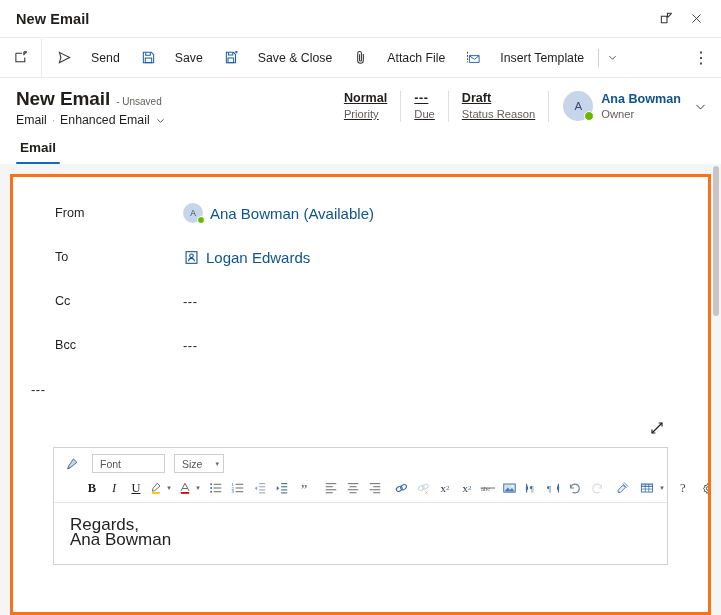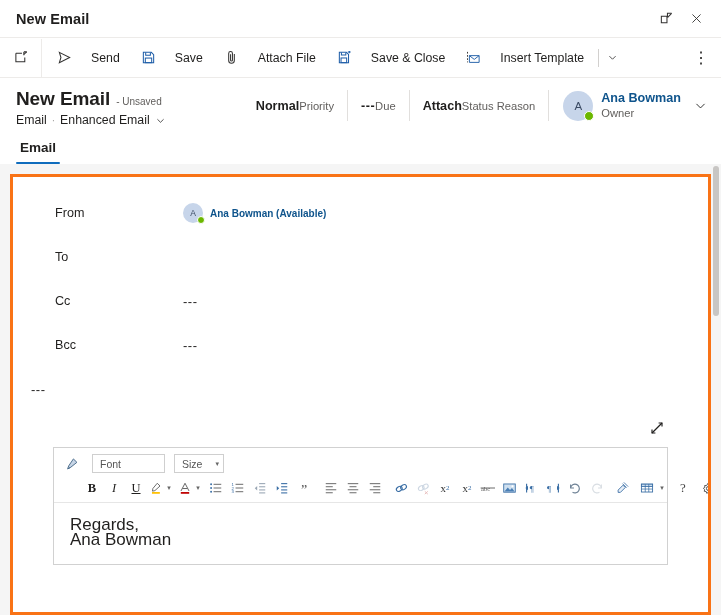--- a/index.html
+++ b/index.html
@@ -68,21 +68,21 @@
   .rec-title-row { display:flex; align-items: baseline; gap:6px; }
   .rec-title { font-size: 19px; font-weight: 600; color:#201f1e; letter-spacing:-0.1px; }
   .rec-unsaved { font-size: 10px; color:#605e5c; }
   .rec-sub { display:flex; align-items:center; gap:5px; margin-top: 3px; font-size:12.3px; }
   .rec-sub .ent { color:#201f1e; }
   .rec-sub .dot { color:#a19f9d; font-size: 10px; }
   .rec-sub .form { color:#201f1e; }
   .rec-sub .chev { color:#201f1e; display:flex; align-items:center; }
 
   .rec-right { margin-left:auto; display:flex; align-items:center; padding-top:2px; }
-  .hdr-field { padding: 0 13px; display:flex; flex-direction:row; justify-content:center; }
+  .hdr-field { padding: 0 13px; display:flex; flex-direction:column; justify-content:center;text-decoration:underline; }
   .hdr-field .v { font-size: 12.6px; font-weight:700; color:#201f1e; line-height:16px; }
   .hdr-field .v.dashes { font-weight:700; color:#201f1e; letter-spacing:0.5px; }
   .hdr-field .l { font-size: 11.2px; color:#605e5c; line-height:15px; margin-top:1px; }
   .hdr-div { width:1px; height: 31px; background:#e1dfdd; }
   .hdr-owner { display:flex; align-items:center; gap:8px; padding-left: 14px; }
   .avatar-wrap { position: relative; width: 30px; height: 30px; }
   .avatar {
     width:30px; height:30px; border-radius:50%;
     background:#c7d5ea; color:#3a4a63;
     display:flex; align-items:center; justify-content:center;
@@ -143,21 +143,21 @@
   .mini-avatar-wrap { position:relative; width: 20px; height:20px; }
   .mini-avatar {
     width:20px; height:20px; border-radius:50%;
     background:#c7d5ea; color:#3a4a63;
     display:flex; align-items:center; justify-content:center; font-size:8.5px;
   }
   .mini-presence {
     position:absolute; right:-2px; bottom:-1px; width:8px; height:8px; border-radius:50%;
     background:#6bb700; border:1.5px solid #fff;
   }
-  .link-name { color:#0f548c; font-weight:700; font-size:10px; }
+  .link-name { color:#0f548c; font-weight:400; font-size:15px; }
   .to-chip { display:flex; align-items:center; gap: 7px; }
   .contact-icon { width:16px; height:16px; color:#0f548c; display:flex; align-items:center; justify-content:center; }
 
   
   .expand-row { height: 34px; display:flex; align-items:center; justify-content:flex-end; padding-right: 22px; }
   .expand-btn { width:22px; height:22px; display:flex; align-items:center; justify-content:center; cursor:default; color:#201f1e; }
 
   
   .editor {
     margin: 2px 22px 0 22px;
@@ -239,45 +239,45 @@
 
     <div class="cmd-btn">
       <span class="glyph">
         <svg width="15" height="15" viewBox="0 0 16 16" fill="none" stroke="#1f5ea8" stroke-width="1.1">
           <path d="M2.5 2.5 H11 L13.5 5 V13.5 H2.5 Z"></path>
           <path d="M5 2.6 V5.6 H10 V2.6"></path>
           <rect x="4.6" y="8.6" width="6.8" height="4.9"></rect>
         </svg>
       </span>
       <span>Save</span>
-    </div>
-
-    <div class="cmd-btn">
-      <span class="glyph">
-        <svg width="15" height="15" viewBox="0 0 16 16" fill="none" stroke="#323130" stroke-width="1.1">
-          <path d="M11 4.2 V11.2 a3 3 0 0 1 -6 0 V3.6 a2 2 0 0 1 4 0 V10.8 a1 1 0 0 1 -2 0 V4.6"></path>
-        </svg>
-      </span>
-      <span>Attach File</span>
     </div>
 
     <div class="cmd-btn">
       <span class="glyph">
         <svg width="15" height="15" viewBox="0 0 16 16" fill="none" stroke="#1f5ea8" stroke-width="1.1">
           <path d="M2.5 2.5 H10 L12.3 4.8 V13.5 H2.5 Z"></path>
           <path d="M4.7 2.6 V5.4 H9.4 V2.6"></path>
           <rect x="4.3" y="8.5" width="6" height="5"></rect>
           <path d="M11.5 2.2 H14.6 M13.1 1 V3.4" stroke="#1f5ea8"></path>
         </svg>
       </span>
       <span>Save &amp; Close</span>
     </div>
 
     <div class="cmd-btn">
       <span class="glyph">
+        <svg width="15" height="15" viewBox="0 0 16 16" fill="none" stroke="#323130" stroke-width="1.1">
+          <path d="M11 4.2 V11.2 a3 3 0 0 1 -6 0 V3.6 a2 2 0 0 1 4 0 V10.8 a1 1 0 0 1 -2 0 V4.6"></path>
+        </svg>
+      </span>
+      <span>Attach File</span>
+    </div>
+
+    <div class="cmd-btn">
+      <span class="glyph">
         <svg width="15" height="15" viewBox="0 0 16 16" fill="none" stroke="#323130" stroke-width="1">
           <path d="M1.6 2 V13.2" stroke-dasharray="1.8 1.6"></path>
           <path d="M3.6 6 H14 V13.2 H3.6 Z" stroke="#1f5ea8"></path>
           <path d="M3.6 6 L8.8 10 L14 6" stroke="#1f5ea8"></path>
         </svg>
       </span>
       <span>Insert Template</span>
     </div>
     <div class="cmd-sep"></div>
     <div class="cmd-caret">
@@ -313,21 +313,21 @@
         <div class="v">Normal</div>
         <div class="l">Priority</div>
       </div>
       <div class="hdr-div"></div>
       <div class="hdr-field">
         <div class="v dashes">---</div>
         <div class="l">Due</div>
       </div>
       <div class="hdr-div"></div>
       <div class="hdr-field">
-        <div class="v">Attach</div>
+        <div class="v">Draft</div>
         <div class="l">Status Reason</div>
       </div>
       <div class="hdr-div"></div>
       <div class="hdr-owner">
         <div class="avatar-wrap">
           <div class="avatar">A</div>
           <div class="presence"></div>
         </div>
         <div class="owner-text">
           <div class="owner-name">Ana Bowman</div>
@@ -360,20 +360,32 @@
               <span class="mini-avatar">A</span>
               <span class="mini-presence"></span>
             </span>
             <span class="link-name">Ana Bowman (Available)</span>
           </span>
         </div>
       </div>
 
       <div class="field-row">
         <div class="field-label">To</div>
+        <div class="field-value">
+          <span class="to-chip">
+            <span class="contact-icon">
+              <svg width="15" height="15" viewBox="0 0 16 16" fill="none" stroke="#0f548c" stroke-width="1.15">
+                <rect x="2.2" y="1.8" width="11.6" height="12.4"></rect>
+                <circle cx="8" cy="6.2" r="1.9"></circle>
+                <path d="M4.9 12 a3.1 3.1 0 0 1 6.2 0"></path>
+              </svg>
+            </span>
+            <span class="link-name">Logan Edwards</span>
+          </span>
+        </div>
       </div>
 
       <div class="field-row">
         <div class="field-label">Cc</div>
         <div class="field-value">
           <span class="field-dashes">---</span>
         </div>
       </div>
 
       <div class="field-row">

